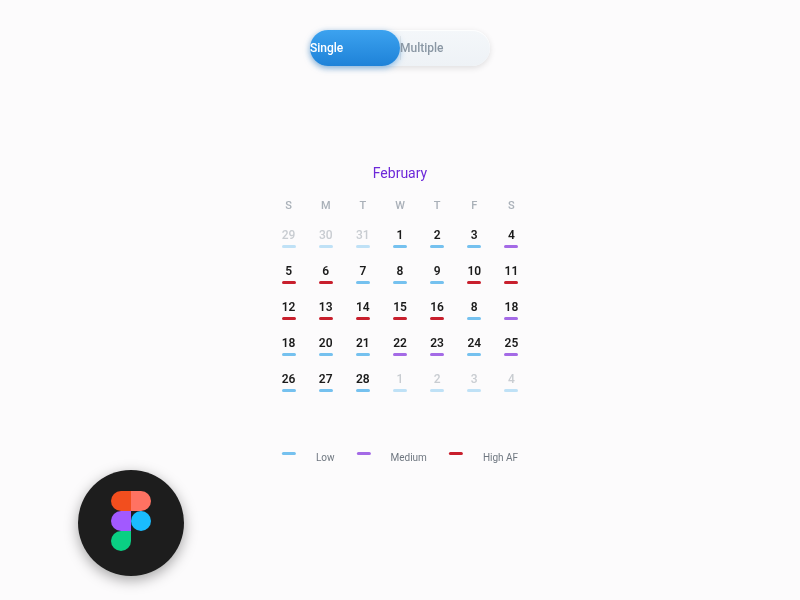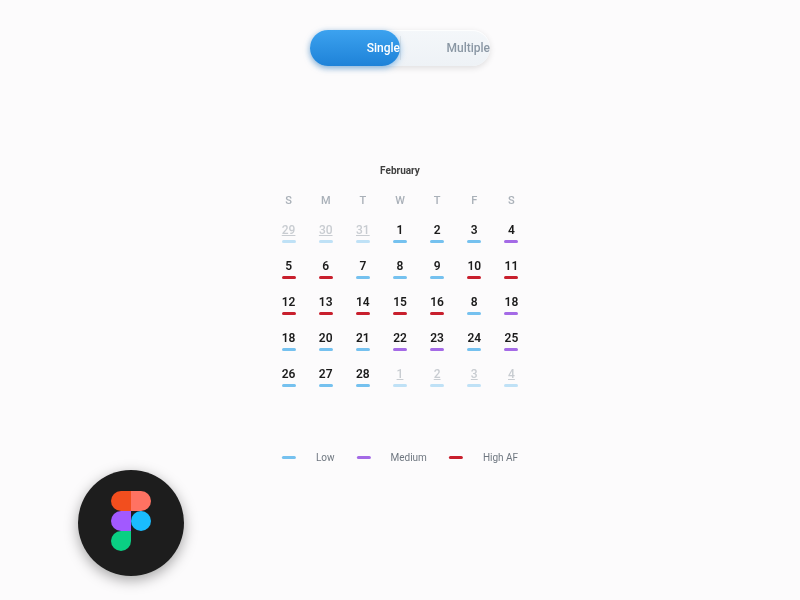--- a/index.html
+++ b/index.html
@@ -20,21 +20,21 @@
     display: flex;
     border-radius: 999px;
     background: linear-gradient(#f4f7fa,#eef2f6);
     box-shadow: 0 2px 6px rgba(0,0,0,0.12), inset 0 1px 0 rgba(255,255,255,0.8);
   }
   .tab {
     width: 90px;
     height: 36px;
     display: flex;
     align-items: center;
-    justify-content: flex-end;
+    justify-content: flex-start;
     font-size: 12px;
     font-weight: 500;
     color: #8a97a4;
     cursor: pointer;
     position: relative;
   }
   .tab + .tab::before {
     content: "";
     position: absolute;
     left: 0;
@@ -54,44 +54,44 @@
   
   .cal {
     position: absolute;
     top: 165px;
     left: 50%;
     transform: translateX(-50%);
     width: 260px;
     text-align: center;
   }
   .cal-title {
-    font-size: 10px;
-    font-weight: 700;
-    color: #404040;
+    font-size: 14px;
+    font-weight: 400;
+    color: #6d28d9;
     margin-bottom: 18px;
   }
   .cal-grid {
     display: grid;
     grid-template-columns: repeat(7, 1fr);
     row-gap: 16px;
   }
   .dow {
     font-size: 11px;
     font-weight: 500;
     color: #a9b0b8;
   }
   .day {
     font-size: 12px;
     font-weight: 600;
     color: #1b1b1b;
     position: relative;
     cursor: pointer;
     padding-bottom: 6px;
   }
-  .day.out { color: #c8ccd1; font-weight: 500; text-decoration: underline; }
+  .day.out { color: #c8ccd1; font-weight: 500; }
   .day .bar {
     position: absolute;
     left: 50%;
     transform: translateX(-50%);
     bottom: 0;
     width: 14px;
     height: 3px;
     border-radius: 2px;
   }
   .lvl-low    { background: #75c1ef; }
@@ -102,21 +102,21 @@
   
   .legend {
     position: absolute;
     top: 452px;
     left: 50%;
     transform: translateX(-50%);
     display: flex;
     gap: 22px;
     align-items: center;
   }
-  .legend-item { display:flex; align-items:center; gap:20px; }
+  .legend-item { display:flex; gap:20px; }
   .legend-swatch { width:14px; height:3px; border-radius:2px; }
   .legend-label { font-size:10px; color:#6f7780; }
 
   
   .figma-badge {
     position: absolute;
     left: 78px;
     top: 470px;
     width: 106px;
     height: 106px;

